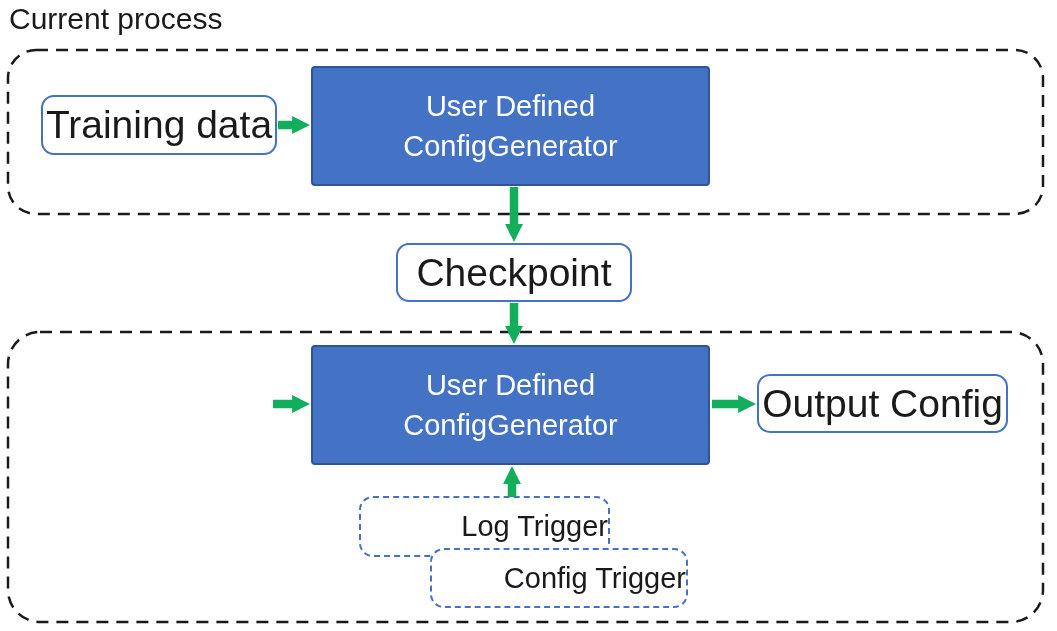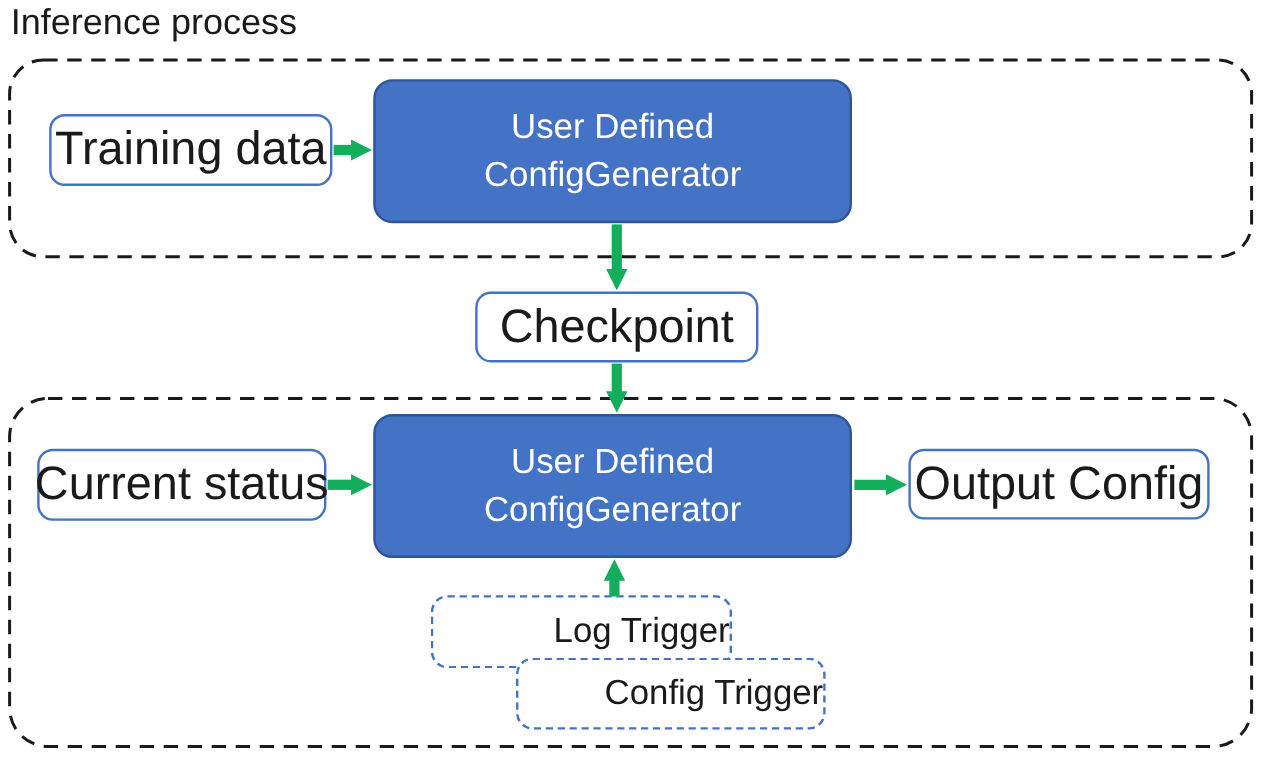--- a/index.html
+++ b/index.html
@@ -47,21 +47,21 @@
   }
   #training-data-box  { left: 41px;  top: 95px;  width: 236px; height: 60px; }
   #checkpoint-box     { left: 396px; top: 243px; width: 236px; height: 59px; }
   #current-status-box { left: 31px;  top: 374px; width: 241px; height: 60px; }
   #output-config-box  { left: 757px; top: 374px; width: 251px; height: 59px; }
 
   .blue-box {
     position: absolute;
     background: var(--blue-fill);
     border: 2px solid var(--blue-dark-border);
-    border-radius: 16px;
+    border-radius: 4px;
     display: flex;
     flex-direction: column;
     align-items: center;
     justify-content: center;
     font-size: 29px;
     line-height: 1.38;
     color: var(--box-text-light);
     text-align: center;
   }
   #generator-box-training  { left: 311px; top: 66px;  width: 399px; height: 120px; }
@@ -101,39 +101,36 @@
     stroke-width: 8.5;
     fill: none;
   }
   .arrow-head { fill: var(--green); }
 </style>
 </head>
 <body>
 
 <div class="canvas">
 
-  <div class="section-label" id="training-label">Inference process</div>
+  <div class="section-label" id="training-label">Current process</div>
 
   <div class="white-box" id="training-data-box">
     <span>Training data</span>
   </div>
 
   <div class="blue-box" id="generator-box-training">
     <div>User Defined</div>
     <div>ConfigGenerator</div>
   </div>
 
   <div class="white-box" id="checkpoint-box">
     <span>Checkpoint</span>
   </div>
 
 
-  <div class="white-box" id="current-status-box">
-    <span>Current status</span>
-  </div>
 
   <div class="blue-box" id="generator-box-inference">
     <div>User Defined</div>
     <div>ConfigGenerator</div>
   </div>
 
   <div class="white-box" id="output-config-box">
     <span>Output Config</span>
   </div>
 

